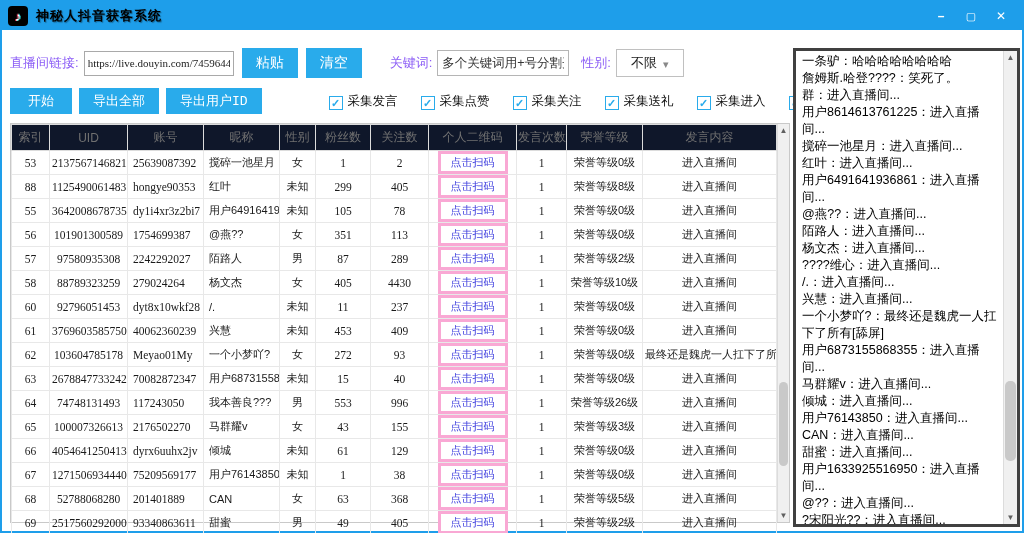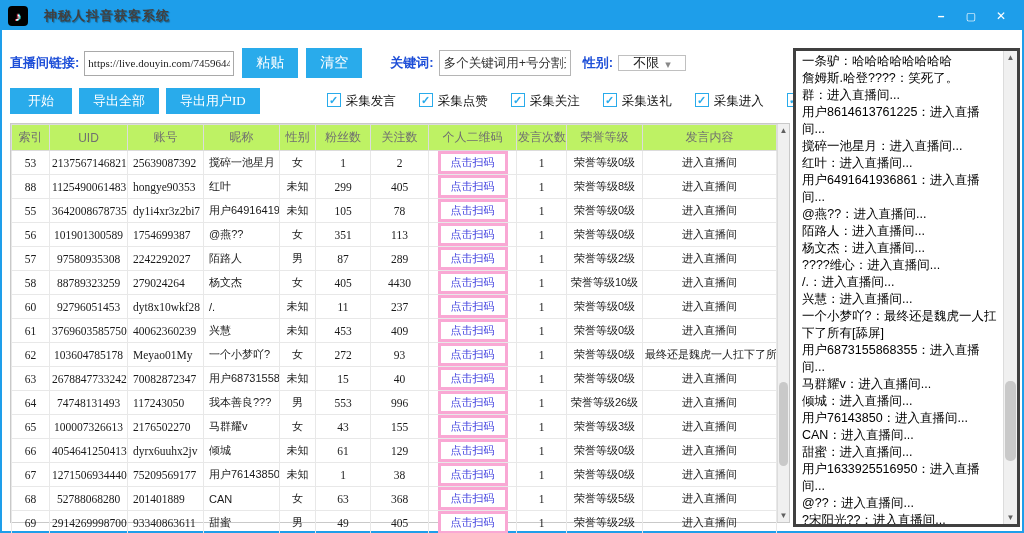--- a/index.html
+++ b/index.html
@@ -24,73 +24,73 @@
     height:28px;background:var(--accent);
     display:flex;align-items:center;padding:0 10px 0 6px;
   }
   .app-icon{
     width:20px;height:20px;background:#000;border-radius:4px;
     color:#fff;display:flex;align-items:center;justify-content:center;
     font-size:13px;line-height:1;
   }
   .app-icon::before{content:"♪";text-shadow:1px 0 0 #25F4EE,-1px 0 0 #FE2C55;}
   .title{
-    color:#404040;font-weight:bold;font-size:13px;margin-left:16px;
+    color:#000000;font-weight:bold;font-size:13px;margin-left:8px;
     letter-spacing:1px;text-shadow:1px 1px 1px rgba(0,0,0,.35);
   }
   .win-controls{margin-left:auto;display:flex;gap:8px;}
   .win-btn{
     width:22px;height:18px;color:#fff;font-size:12px;line-height:18px;
     text-align:center;cursor:pointer;
   }
   .win-btn.min::before{content:"–";font-weight:bold;}
   .win-btn.max::before{content:"▢";font-size:11px;}
   .win-btn.close::before{content:"✕";}
   
   .row1{display:flex;align-items:center;margin:18px 0 0 8px;height:30px;font-size:13px;}
   .row2{display:flex;align-items:center;margin:10px 0 0 8px;height:26px;font-size:13px;}
-  .lbl{font-weight:bold;color:#1d4ed8;margin-right:5px;white-space:nowrap;}
+  .lbl{font-weight:normal;color:#8b5cf6;margin-right:5px;white-space:nowrap;}
   .url-input{
     width:150px;height:25px;border:1px solid #a9a9a9;padding:0 3px;
     font-family:"Liberation Serif",serif;font-size:11px;color:#222;background:#fff;
   }
   .btn{
     background:var(--btn);color:#fff;border:none;height:30px;
     font-size:14px;padding:0 14px;margin-left:8px;cursor:pointer;
-    font-family:Liberation Serif, serif;
+    font-family:Liberation Mono, monospace;
   }
   .btn.small{height:26px;font-size:13px;margin-left:0;margin-right:7px;}
   .kw-input{
     width:132px;height:26px;border:1px solid #b5b5b5;padding:0 4px;
     font-size:12.5px;color:#333;margin-right:12px;background:#fff;
     font-family:"Liberation Sans",sans-serif;
   }
   .kw-gap{margin-left:28px;}
   .select{
-    width:68px;height:16px;border:1px solid #c0c0c0;background:#fff;
+    width:68px;height:28px;border:1px solid #c0c0c0;background:#fff;
     display:flex;align-items:center;justify-content:center;gap:6px;
     font-size:13px;color:#222;cursor:pointer;
   }
   .caret::before{content:"▾";color:#888;font-size:11px;}
   .opts{display:flex;align-items:center;margin-left:60px;gap:23px;}
-  .opt{display:flex;align-items:flex-start;gap:5px;cursor:pointer;}
+  .opt{display:flex;align-items:flex-end;gap:5px;cursor:pointer;}
   .cb{
     width:14px;height:14px;border:1px solid var(--btn);background:#fff;
     color:var(--btn);font-size:11px;line-height:12px;text-align:center;font-weight:bold;
   }
   .cb.checked::before{content:"✓";}
   .opt-label{font-size:12.5px;color:#111;}
   
   .table-area{
     margin:9px 0 0 8px;width:780px;height:400px;
     border:1px solid #c9c9c9;display:flex;background:#fff;
   }
   table{border-collapse:collapse;table-layout:fixed;width:765px;}
   th{
-    background:#bef264;color:#707070;font-weight:normal;font-size:12px;
+    background:#0f172a;color:#707070;font-weight:normal;font-size:12px;
     height:26px;border:1px solid #DCDCDC;overflow:hidden;white-space:nowrap;
   }
   td{
     height:22px;border:1px solid #E8E8E8;text-align:center;color:#1a1a1a;
     font-size:11px;padding:0 2px;overflow:hidden;white-space:nowrap;
   }
   td.serif{font-family:"Liberation Serif",serif;font-size:11.5px;}
   td.left{text-align:left;padding-left:5px;}
   .qr-btn{
     display:inline-block;border:3px solid #f9a8d4;background:#fff;color:var(--qr);
@@ -397,21 +397,21 @@
             <td>女</td>
             <td class="serif">63</td>
             <td class="serif">368</td>
             <td><span class="qr-btn">点击扫码</span></td>
             <td class="serif">1</td>
             <td>荣誉等级5级</td>
             <td>进入直播间</td>
           </tr>
           <tr>
             <td class="serif">69</td>
-            <td class="serif">2914269998700</td>
+            <td class="serif">2517560292000</td>
             <td class="serif left">93340863611</td>
             <td class="left">甜蜜</td>
             <td>男</td>
             <td class="serif">49</td>
             <td class="serif">405</td>
             <td><span class="qr-btn">点击扫码</span></td>
             <td class="serif">1</td>
             <td>荣誉等级2级</td>
             <td>进入直播间</td>
           </tr>

